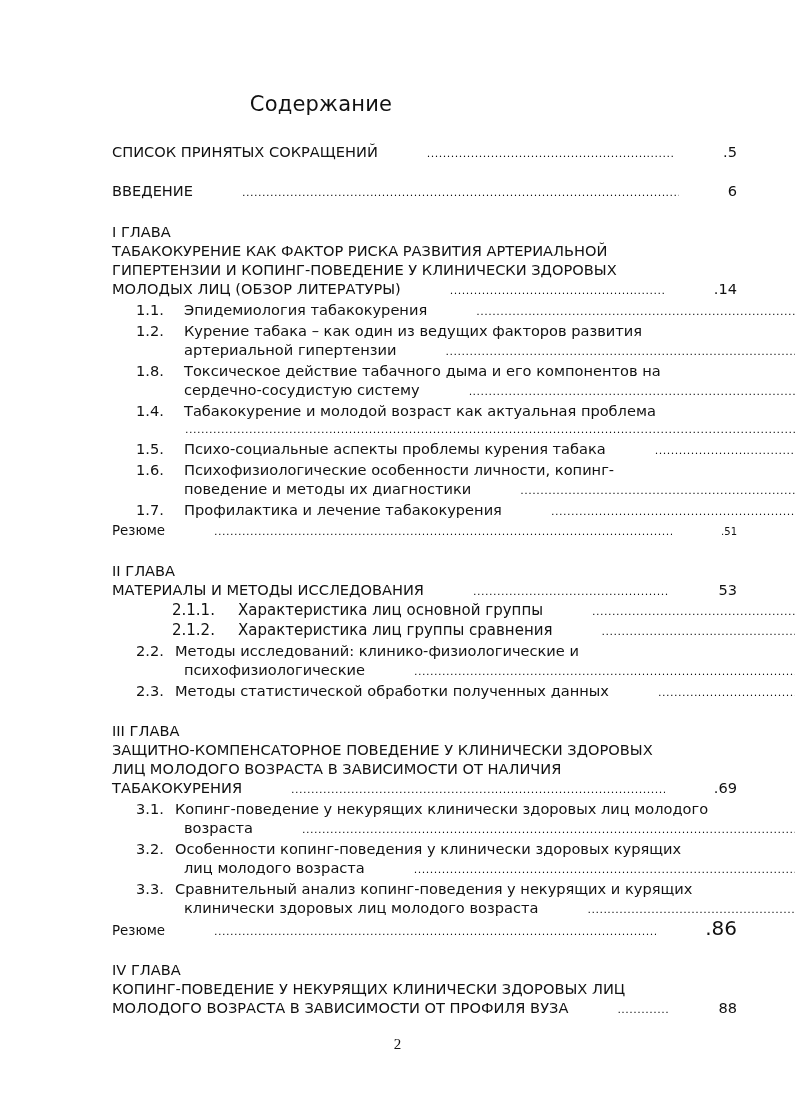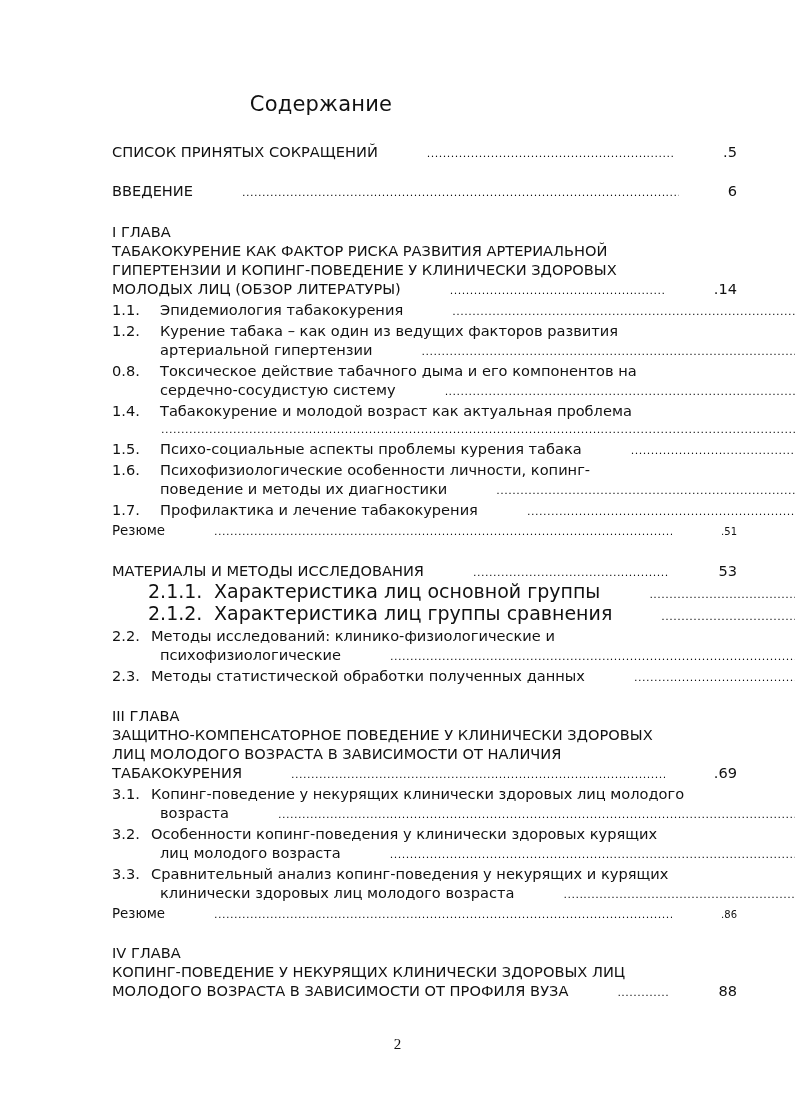--- a/index.html
+++ b/index.html
@@ -21,24 +21,24 @@
     .entry .dots {
       flex: 1 1 auto; overflow: hidden; white-space: nowrap;
       margin: 0 1px; letter-spacing: 0.5px; font-size: 11px;
     }
     .entry .dots::after {
       content: "..................................................................................................................................................................................................................................................";
     }
     .entry .pg { white-space: nowrap; }
     .line { white-space: nowrap; }
     .sub { display: flex; }
-    .sub .num { width: 48px; flex: 0 0 48px; white-space: nowrap; }
+    .sub .num { width: 48px; flex: 0 0 48px; white-space: nowrap; margin-left: 24px; }
     .sub .body { flex: 1 1 auto; }
     .sub2 .num { width: 39px; flex: 0 0 39px; }
-    .subsub { padding-left: 36px; font-size: 19px; }
+    .subsub { padding-left: 36px; font-size: 15px; }
     .subsub .num { width: 66px; flex: 0 0 66px; }
     .small { font-size: 13.4px; }
     .page-number {
       position: absolute; top: 1036px; left: 0; width: 795px; text-align: center;
       font-family: "Liberation Serif", serif; font-size: 15px;
     }
   </style>
 </head>
 <body>
 
@@ -83,21 +83,21 @@
     <div class="body">
       <div class="line">Курение табака – как один из ведущих факторов развития</div>
       <div class="entry">
         <span class="txt">артериальной гипертензии</span>
         <span class="dots"></span>
 
       </div>
     </div>
   </div>
   <div class="sub">
-    <span class="num">0.8.</span>
+    <span class="num">1.8.</span>
     <div class="body">
       <div class="line">Токсическое действие табачного дыма и его компонентов на</div>
       <div class="entry">
         <span class="txt">сердечно-сосудистую систему</span>
         <span class="dots"></span>
 
       </div>
     </div>
   </div>
   <div class="sub">
@@ -141,20 +141,21 @@
     </div>
       </div>
   </div>
   <div class="entry small">
     <span class="txt">Резюме</span>
     <span class="dots"></span>
     <span class="pg" style="font-size:10px">.51</span>
   </div>
   <div style="height:20px"></div>
 
+  <div class="line">II ГЛАВА</div>
   <div class="entry">
     <span class="txt">МАТЕРИАЛЫ И МЕТОДЫ ИССЛЕДОВАНИЯ</span>
     <span class="dots"></span>
     <span class="pg">53</span>
   </div>
   <div class="sub subsub">
     <span class="num">2.1.1.</span>
     <div class="body">
         <div class="entry">
       <span class="txt">Характеристика лиц основной группы</span>
@@ -233,21 +234,21 @@
       <div class="entry">
         <span class="txt" style="padding-left:9px">клинически здоровых лиц молодого возраста</span>
         <span class="dots"></span>
 
       </div>
     </div>
   </div>
   <div class="entry small">
     <span class="txt">Резюме</span>
     <span class="dots"></span>
-    <span class="pg" style="font-size:10px">.86</span>
+    <span class="pg" style="font-size:20px">.86</span>
   </div>
   <div style="height:19px"></div>
 
   <div class="line">IV ГЛАВА</div>
   <div class="line">КОПИНГ-ПОВЕДЕНИЕ У НЕКУРЯЩИХ КЛИНИЧЕСКИ ЗДОРОВЫХ ЛИЦ</div>
   <div class="entry">
     <span class="txt">МОЛОДОГО ВОЗРАСТА В ЗАВИСИМОСТИ ОТ ПРОФИЛЯ ВУЗА</span>
     <span class="dots"></span>
     <span class="pg">88</span>
   </div>

